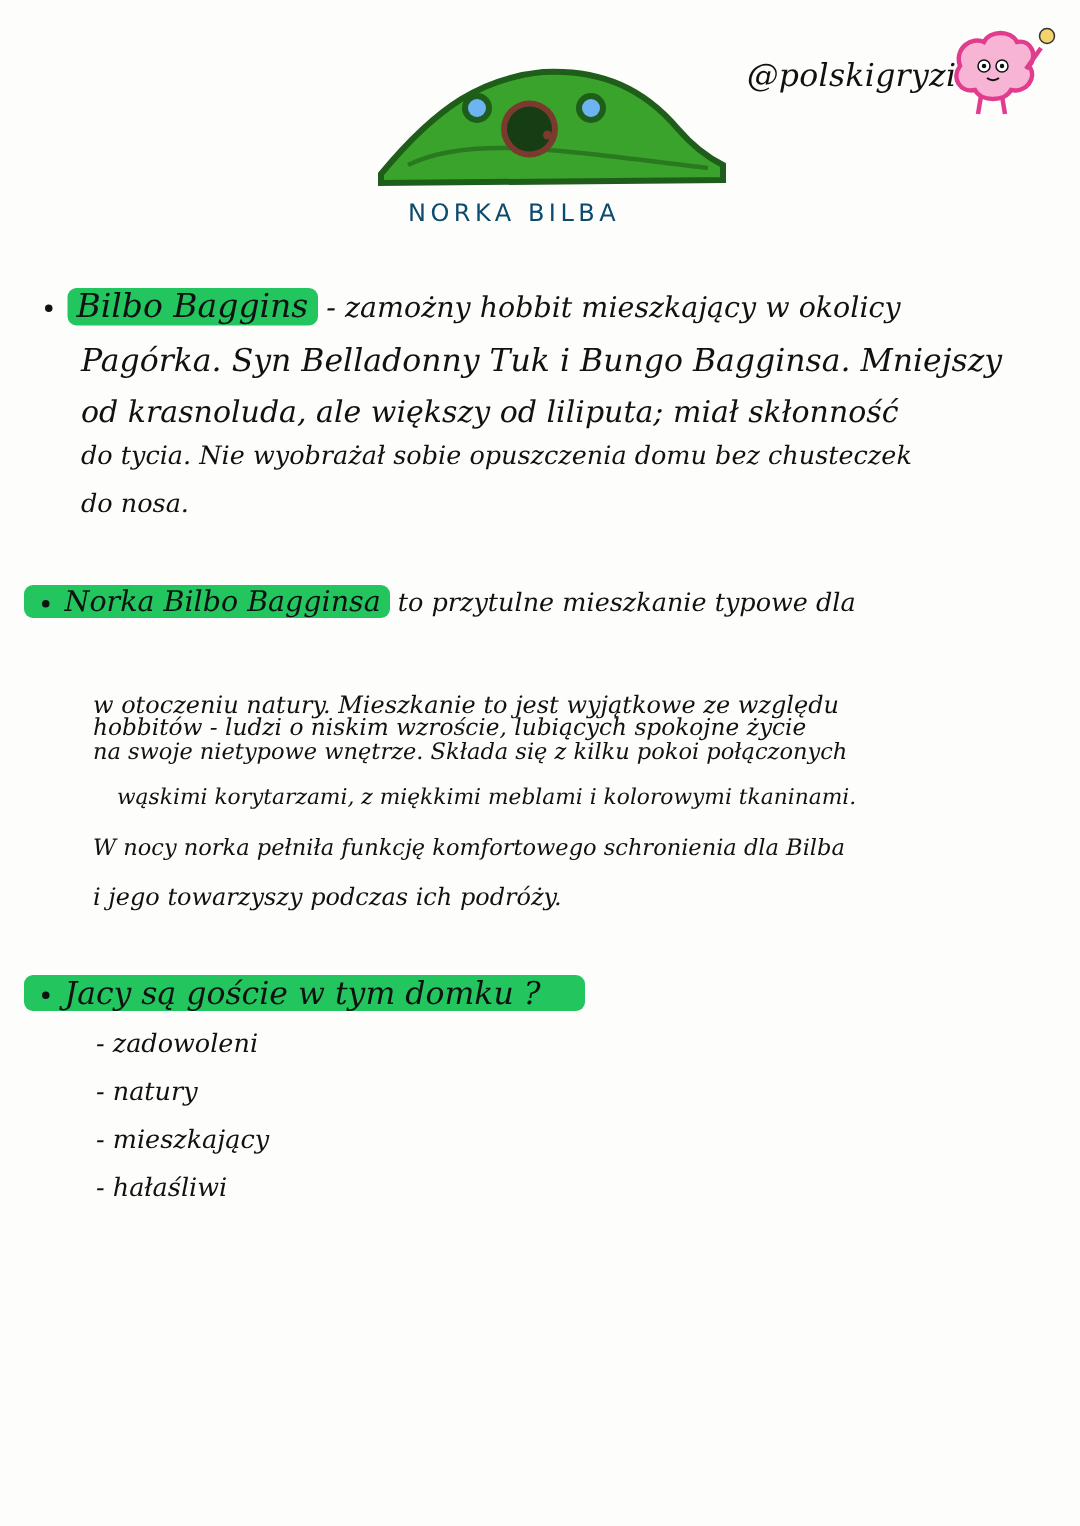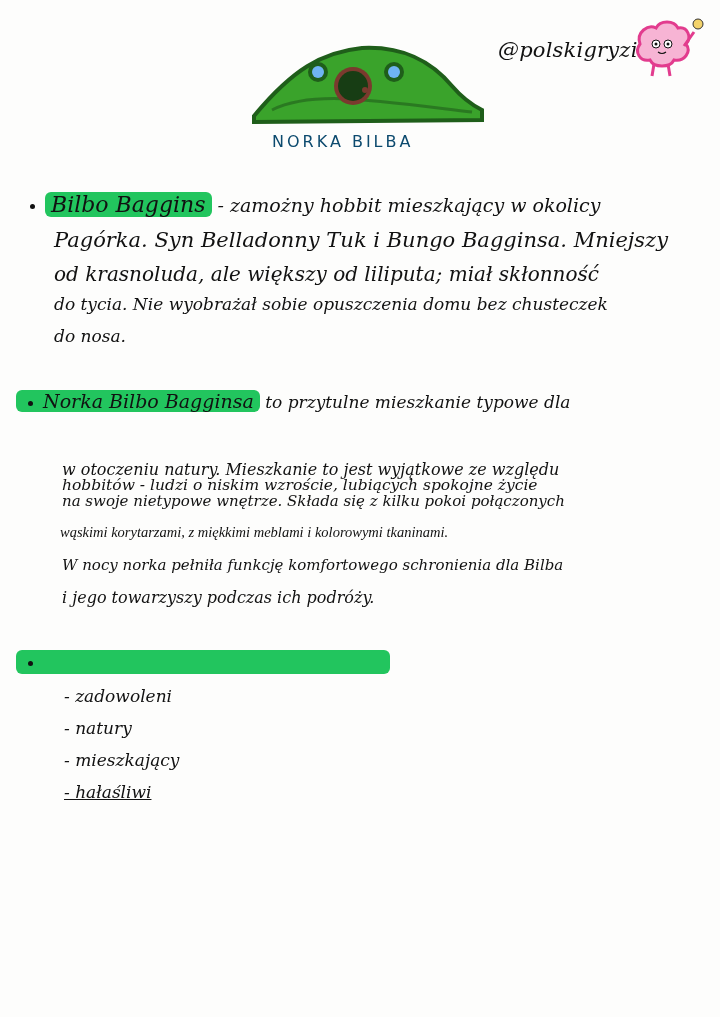--- a/index.html
+++ b/index.html
@@ -60,23 +60,23 @@
 <div class="line" style="left:54px; top:262px; font-size:20px;">od krasnoluda, ale większy od liliputa; miał skłonność</div>
 <div class="line" style="left:54px; top:294px; font-size:17px;">do tycia. Nie wyobrażał sobie opuszczenia domu bez chusteczek</div>
 <div class="line" style="left:54px; top:326px; font-size:17px;">do nosa.</div>
 
 <div class="line" style="left:16px; top:390px; font-size:19px;">
   <span class="hl" style="padding-left:12px;"><span class="dot"></span><span>Norka Bilbo Bagginsa</span></span><span style="font-size:17px;"> to przytulne mieszkanie typowe dla</span>
 </div>
 <div class="line" style="left:62px; top:428px; font-size:15.5px;margin-top:48px;">hobbitów - ludzi o niskim wzroście, lubiących spokojne życie</div>
 <div class="line" style="left:62px; top:460px; font-size:16px;">w otoczeniu natury. Mieszkanie to jest wyjątkowe ze względu</div>
 <div class="line" style="left:62px; top:492px; font-size:15px;">na swoje nietypowe wnętrze. Składa się z kilku pokoi połączonych</div>
-<div class="line" style="left:60px; top:524px; font-size:14.5px;font-family:Liberation Serif, serif;">wąskimi korytarzami, z miękkimi meblami i kolorowymi tkaninami.</div>
+<div class="line" style="left:78px; top:524px; font-size:14.5px;">wąskimi korytarzami, z miękkimi meblami i kolorowymi tkaninami.</div>
 <div class="line" style="left:62px; top:556px; font-size:15px;">W nocy norka pełniła funkcję komfortowego schronienia dla Bilba</div>
 <div class="line" style="left:62px; top:588px; font-size:16px;">i jego towarzyszy podczas ich podróży.</div>
 
 <div class="line" style="left:16px; top:650px; font-size:21px;">
-  <span class="hl" style="padding:0 10px 0 12px; display:inline-block; width:352px;"><span class="dot"></span></span>
+  <span class="hl" style="padding:0 10px 0 12px; display:inline-block; width:352px;"><span class="dot"></span><span>Jacy są goście w tym domku ?</span></span>
 </div>
 <div class="line" style="left:64px; top:686px; font-size:17px;">- zadowoleni</div>
 <div class="line" style="left:64px; top:718px; font-size:17px;">- natury</div>
 <div class="line" style="left:64px; top:750px; font-size:17px;">- mieszkający</div>
-<div class="line" style="left:64px; top:782px; font-size:17px;text-decoration:underline;">- hałaśliwi</div>
+<div class="line" style="left:64px; top:782px; font-size:17px;">- hałaśliwi</div>
 
 </body></html>

